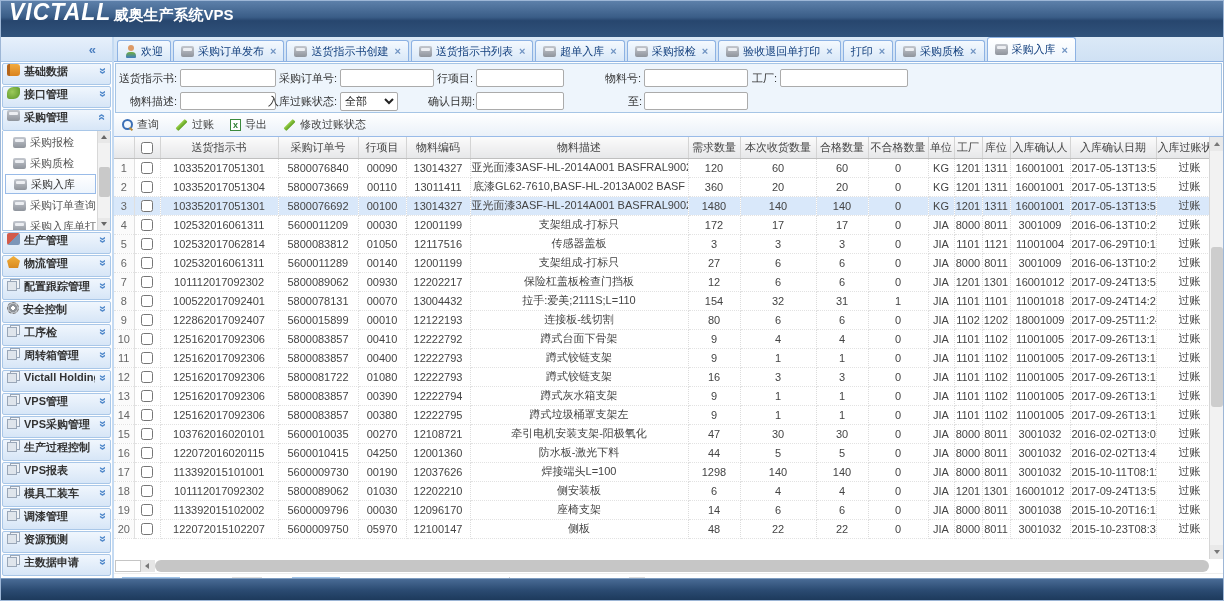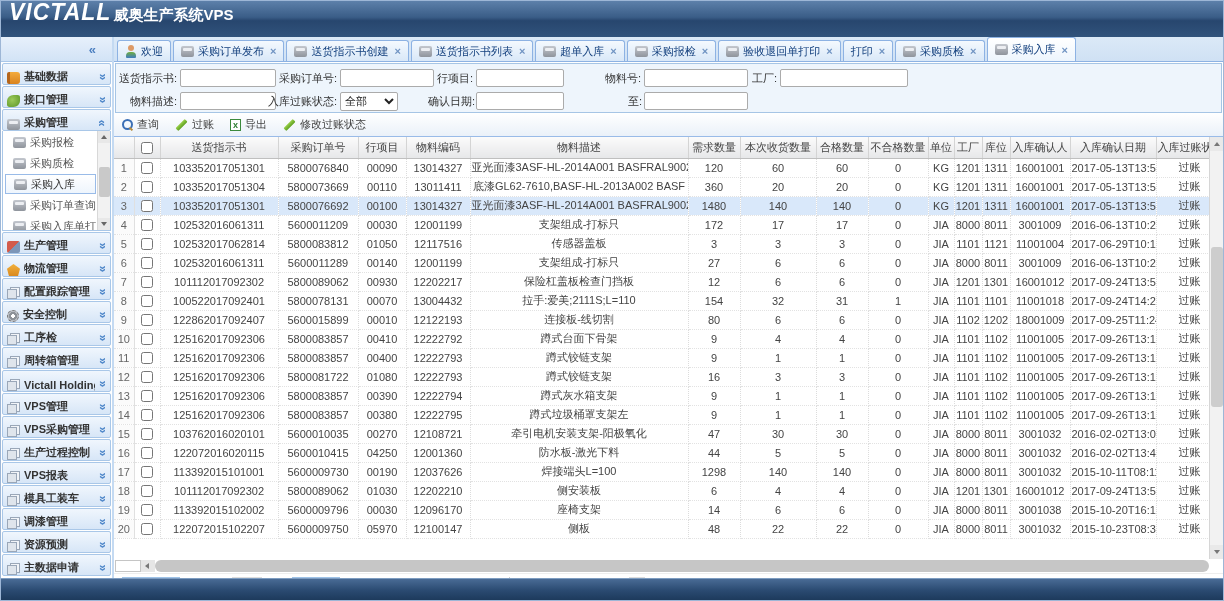--- a/index.html
+++ b/index.html
@@ -22,21 +22,21 @@
   .i-clock::before { content:''; position:absolute; left:6px; top:2px; width:1px; height:5px; background:#444; }
   .i-clock::after { content:''; position:absolute; left:6px; top:6px; width:4px; height:1px; background:#444; }
 
   
   .bodyrow { display:flex; height:565px; }
   .sidebar { width:113px; border-right:2px solid #c4daf2; background:#fff; display:flex; flex-direction:column; }
   .content { width:1109px; display:flex; flex-direction:column; background:#fff; }
 
   
   .collapse-bar { height:25px; background:linear-gradient(#e7f0fb,#d2e3f6); border-bottom:1px solid #aac7e8; display:flex; align-items:center; justify-content:flex-end; padding-right:16px; color:#4c7fc0; font-weight:bold; font-size:13px; }
-  .sgroup { height:22px; margin:1px 1px 0 1px; background:linear-gradient(#f0f6fd,#d7e6f7); border:1px solid #a9c7e8; border-radius:2px; display:flex; align-items:flex-end; gap:4px; padding:0 4px; font-size:11px; font-weight:bold; color:#333; cursor:pointer; }
+  .sgroup { height:22px; margin:1px 1px 0 1px; background:linear-gradient(#f0f6fd,#d7e6f7); border:1px solid #a9c7e8; border-radius:2px; display:flex; align-items:flex-start; gap:4px; padding:0 4px; font-size:11px; font-weight:bold; color:#333; cursor:pointer; }
   .sgroup .glabel { white-space:nowrap; overflow:hidden; }
   .chev { margin-left:auto; color:#4f87c9; font-weight:bold; font-size:12px; display:inline-block; transform:rotate(-90deg); }
   .chev.up { transform:rotate(90deg); }
   .submenu { position:relative; height:100px; margin:0 1px; border:1px solid #a9c7e8; border-top:none; background:#fff; overflow:hidden; }
   .smitem { height:20px; display:flex; align-items:center; gap:4px; padding-left:8px; font-size:11px; color:#555; margin:1px 14px 1px 2px; cursor:pointer; white-space:nowrap; overflow:hidden; }
   .smitem.selected { border:1px solid #99bbe8; background:linear-gradient(#fff,#eef5fd); color:#333; }
   .sm-scroll { position:absolute; right:0; top:0; bottom:0; width:13px; background:#f2f2f2; border-left:1px solid #d8d8d8; }
   .sb-arrow { width:13px; height:12px; position:relative; background:#e8e8e8; }
   .sb-arrow::before { content:''; position:absolute; left:3px; border-left:3px solid transparent; border-right:3px solid transparent; }
   .sb-arrow.up::before { top:4px; border-bottom:4px solid #666; }

